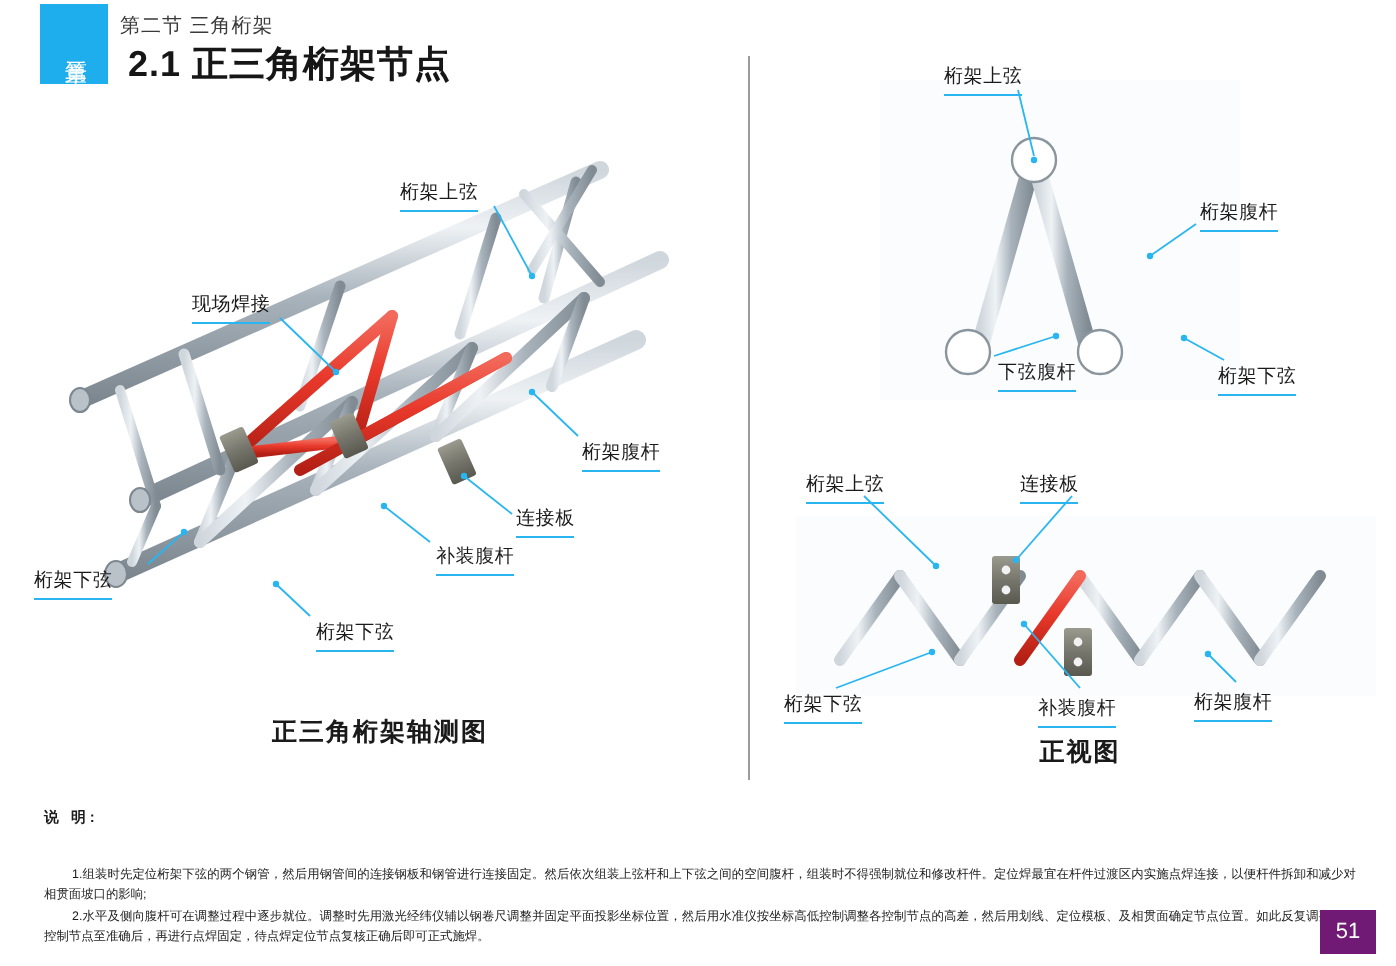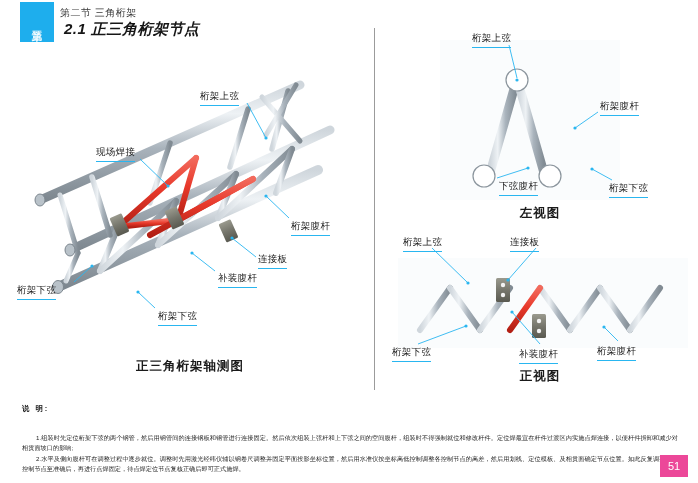--- a/index.html
+++ b/index.html
@@ -22,21 +22,21 @@
   .chapter-badge span{
     writing-mode:vertical-rl;text-orientation:upright;
     font-size:11px;line-height:12px;letter-spacing:0px;font-weight:400;
   }
   .section-kicker{
     position:absolute;left:60px;top:6px;
     font-size:10px;color:#3a3a3a;letter-spacing:.5px;
   }
   .section-title{
     position:absolute;left:64px;top:20px;
-    font-size:15px;font-weight:bold;color:#161616;letter-spacing:.5px;font-style:italic;
+    font-size:18px;font-weight:bold;color:#161616;letter-spacing:.5px;
   }
 
   
   .v-divider{
     position:absolute;left:374px;top:28px;width:1px;height:362px;
     background:#9b9b9b;
   }
 
   
   .lbl{
@@ -61,21 +61,21 @@
   
   .notes{
     position:absolute;left:22px;top:404px;width:656px;
     font-size:6.2px;line-height:10.5px;color:#1c1c1c;text-align:justify;
   }
   .notes .nt-title{font-weight:bold;font-size:7.4px;letter-spacing:2px;margin-bottom:18px;}
   .notes p{margin:0;text-indent:14px;}
 
   .page-num{
     position:absolute;right:10px;bottom:6px;width:28px;height:22px;
-    background:#ec4899;color:#fff;font-size:11px;
+    background:#701a75;color:#fff;font-size:11px;
     display:flex;align-items:center;justify-content:center;
   }
 </style>
 </head>
 <body>
 
 <div class="page">
 
   <div class="chapter-badge">
     <span>第三章</span>
@@ -212,21 +212,20 @@
       <path d="M612,180 L592,169"></path>
     </g>
     <g fill="#29b6f0">
       <circle cx="517" cy="80" r="1.6"></circle>
       <circle cx="575" cy="128" r="1.6"></circle>
       <circle cx="528" cy="168" r="1.6"></circle>
       <circle cx="592" cy="169" r="1.6"></circle>
     </g>
   </svg>
 
-  <div class="caption" style="left:490px;top:205px;width:100px;">左视图</div>
 
   <svg class="fig" style="left:398px;top:258px;width:290px;height:90px;" viewBox="0 0 290 90">
     <rect x="0" y="0" width="290" height="90" fill="#fafcfd"></rect>
     <g>
 
       <line x1="8" y1="26" x2="282" y2="26" stroke="url(#tube)" stroke-width="8" stroke-linecap="butt"></line>
 
       <line x1="8" y1="72" x2="282" y2="72" stroke="url(#tube)" stroke-width="8" stroke-linecap="butt"></line>
 
       <line x1="22" y1="72" x2="52" y2="30" stroke="url(#tube2)" stroke-width="6" stroke-linecap="round"></line>

